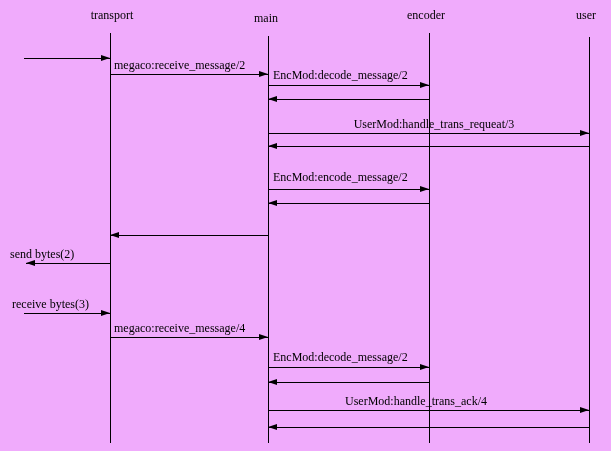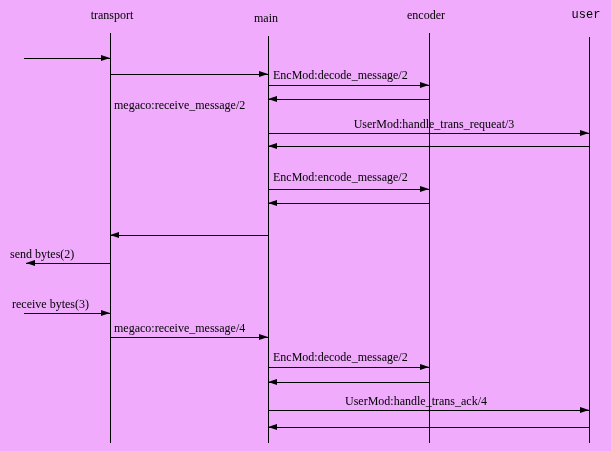--- a/index.html
+++ b/index.html
@@ -49,31 +49,31 @@
   .centered { transform: translateX(-50%); font-family: Liberation Serif, serif; }
 </style>
 </head>
 <body>
 
 <div class="canvas">
 
   <div class="ll-label" style="left:112px; top:8px;">transport</div>
   <div class="ll-label" style="left:266px; top:11px;">main</div>
   <div class="ll-label" style="left:426px; top:8px;">encoder</div>
-  <div class="ll-label" style="left:586px; top:8px;font-family:Liberation Mono, monospace;">user</div>
+  <div class="ll-label" style="left:586px; top:8px;">user</div>
 
   <div class="vline" style="left:110px; top:33px; height:410px;"></div>
   <div class="vline" style="left:268px; top:36px; height:407px;"></div>
   <div class="vline" style="left:429px; top:33px; height:410px;"></div>
   <div class="vline" style="left:589px; top:37px; height:406px;"></div>
 
   <div class="hline" style="left:24px; top:58px; width:86px;"></div>
   <div class="ah-r" style="left:101px; top:55px;"></div>
 
-  <div class="msg-label" style="left:114px; top:58px;margin-top:40px;">megaco:receive_message/2</div>
+  <div class="msg-label" style="left:114px; top:58px;">megaco:receive_message/2</div>
   <div class="hline" style="left:110px; top:74px; width:158px;"></div>
   <div class="ah-r" style="left:259px; top:71px;"></div>
 
   <div class="msg-label" style="left:273px; top:68px;">EncMod:decode_message/2</div>
   <div class="hline" style="left:268px; top:85px; width:161px;"></div>
   <div class="ah-r" style="left:420px; top:82px;"></div>
 
   <div class="hline" style="left:268px; top:99px; width:161px;"></div>
   <div class="ah-l" style="left:268px; top:96px;"></div>
 

